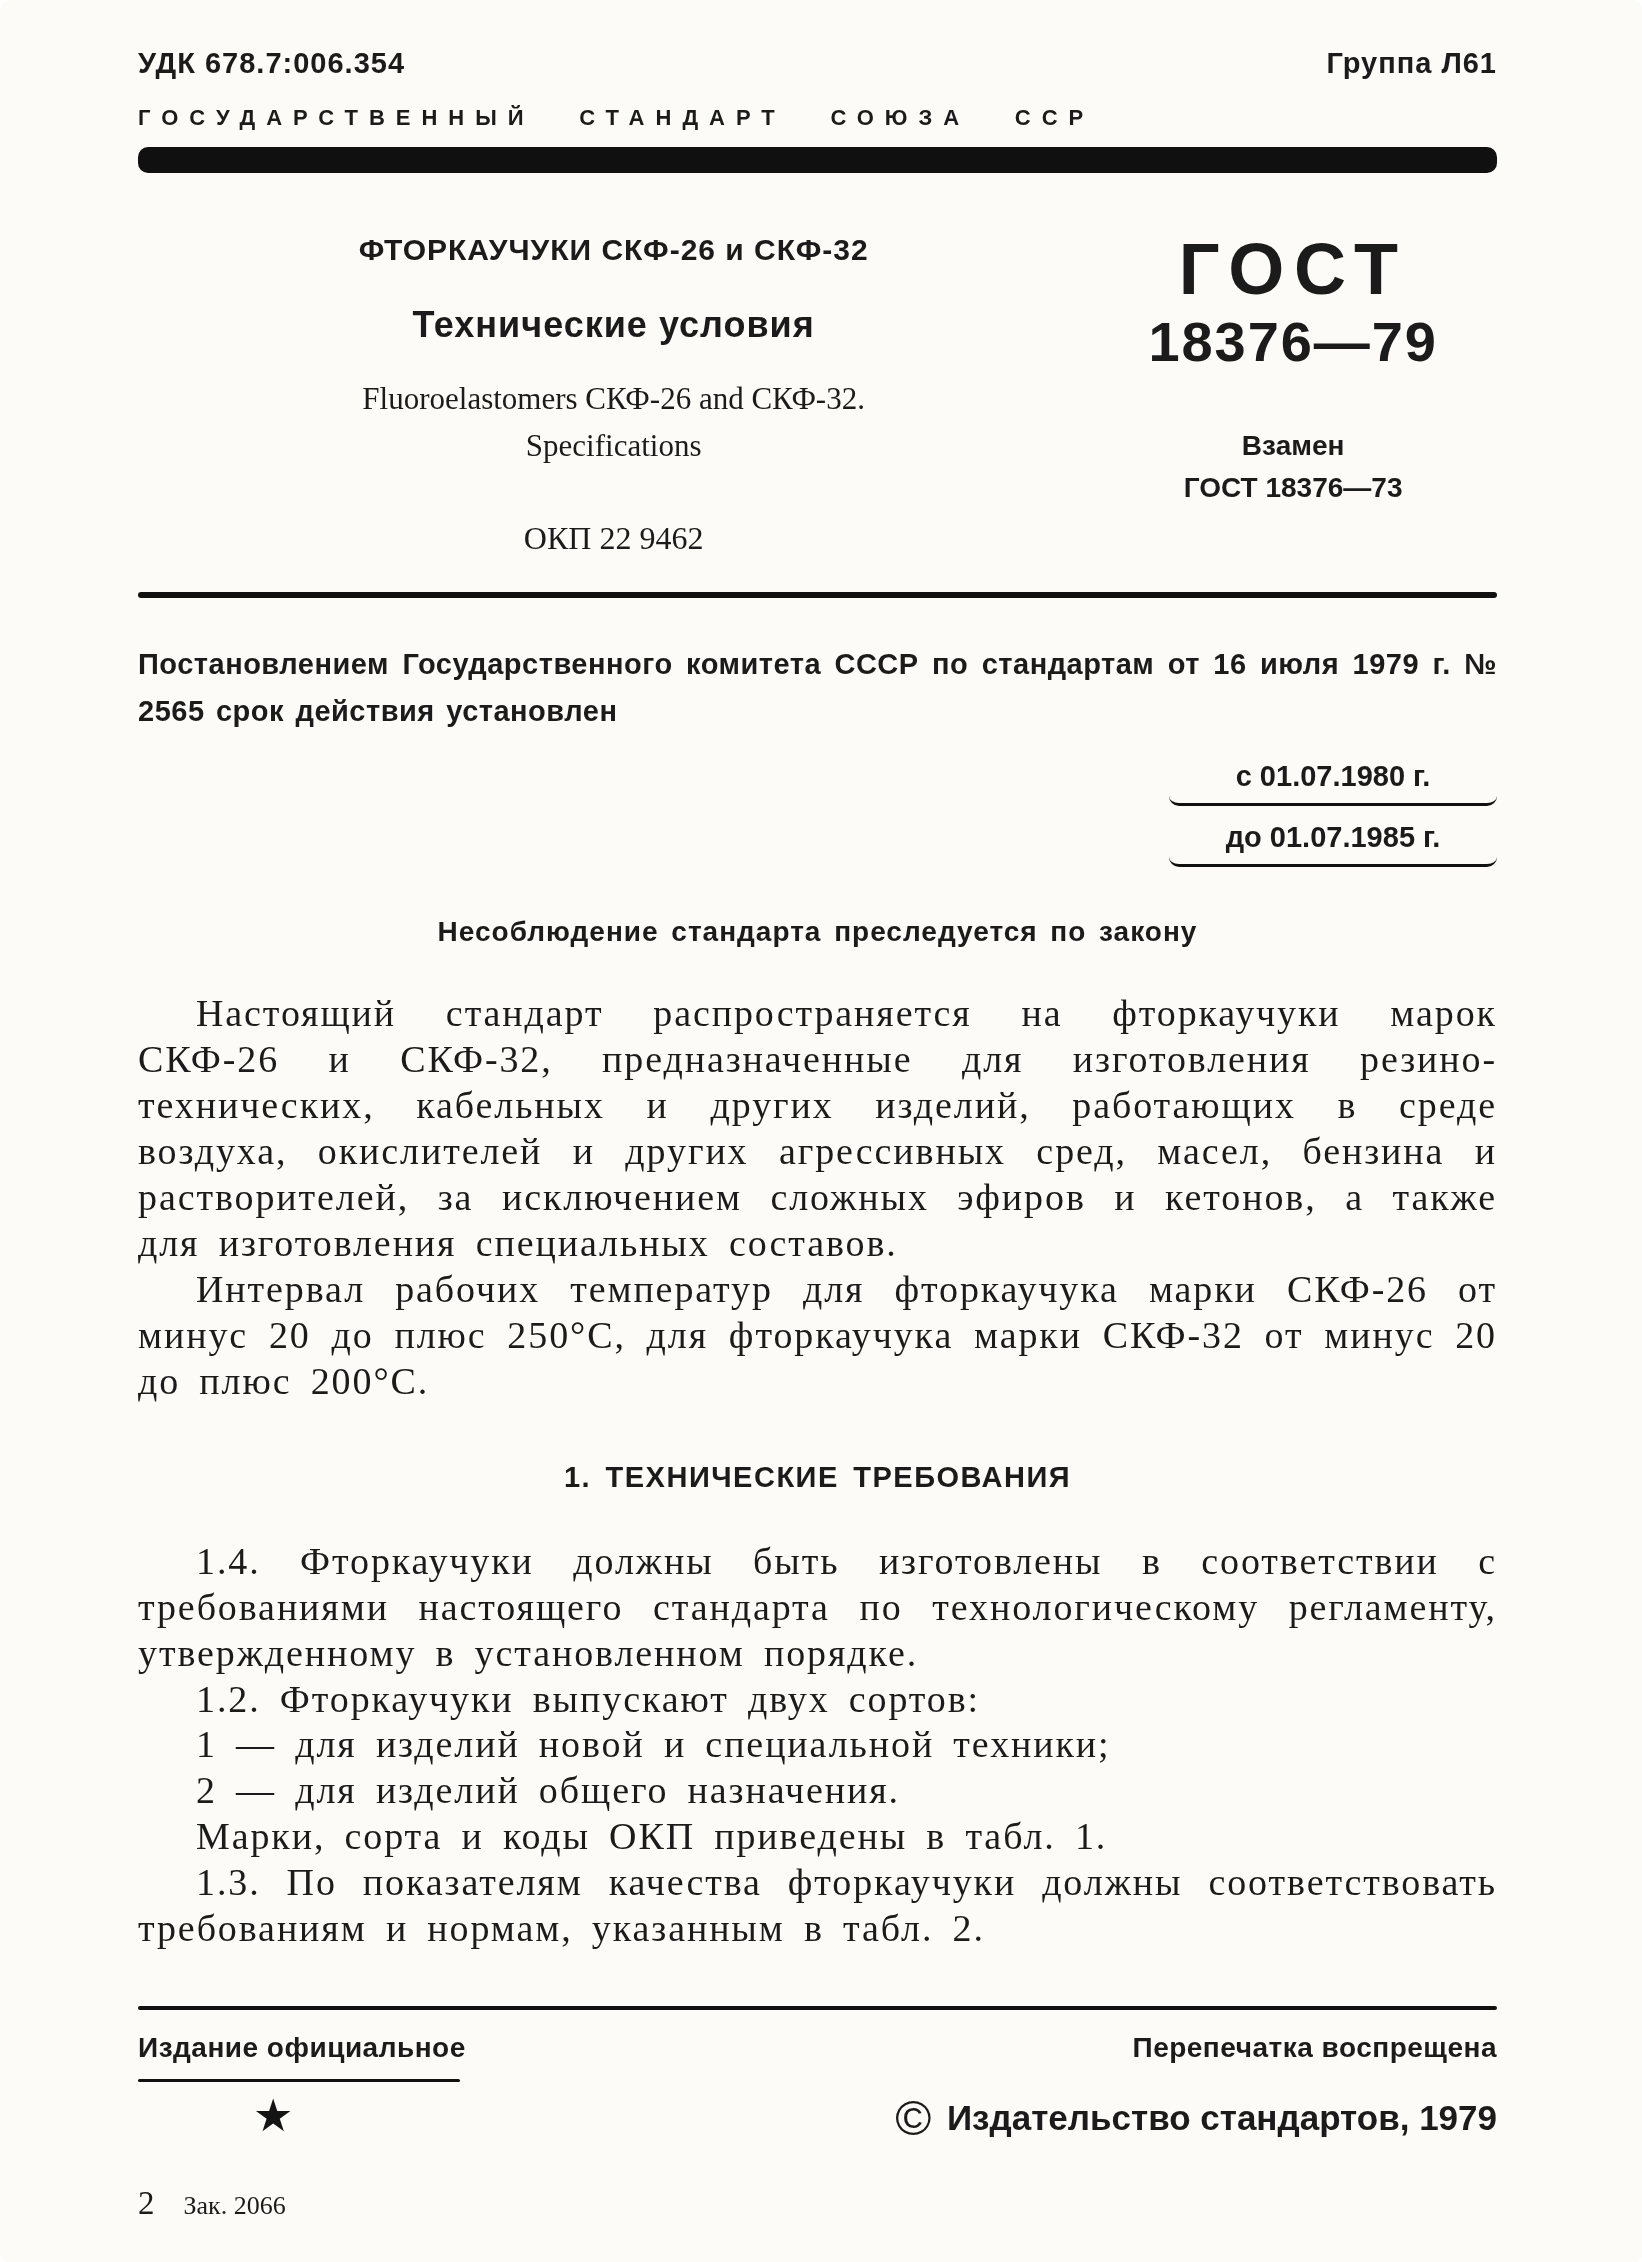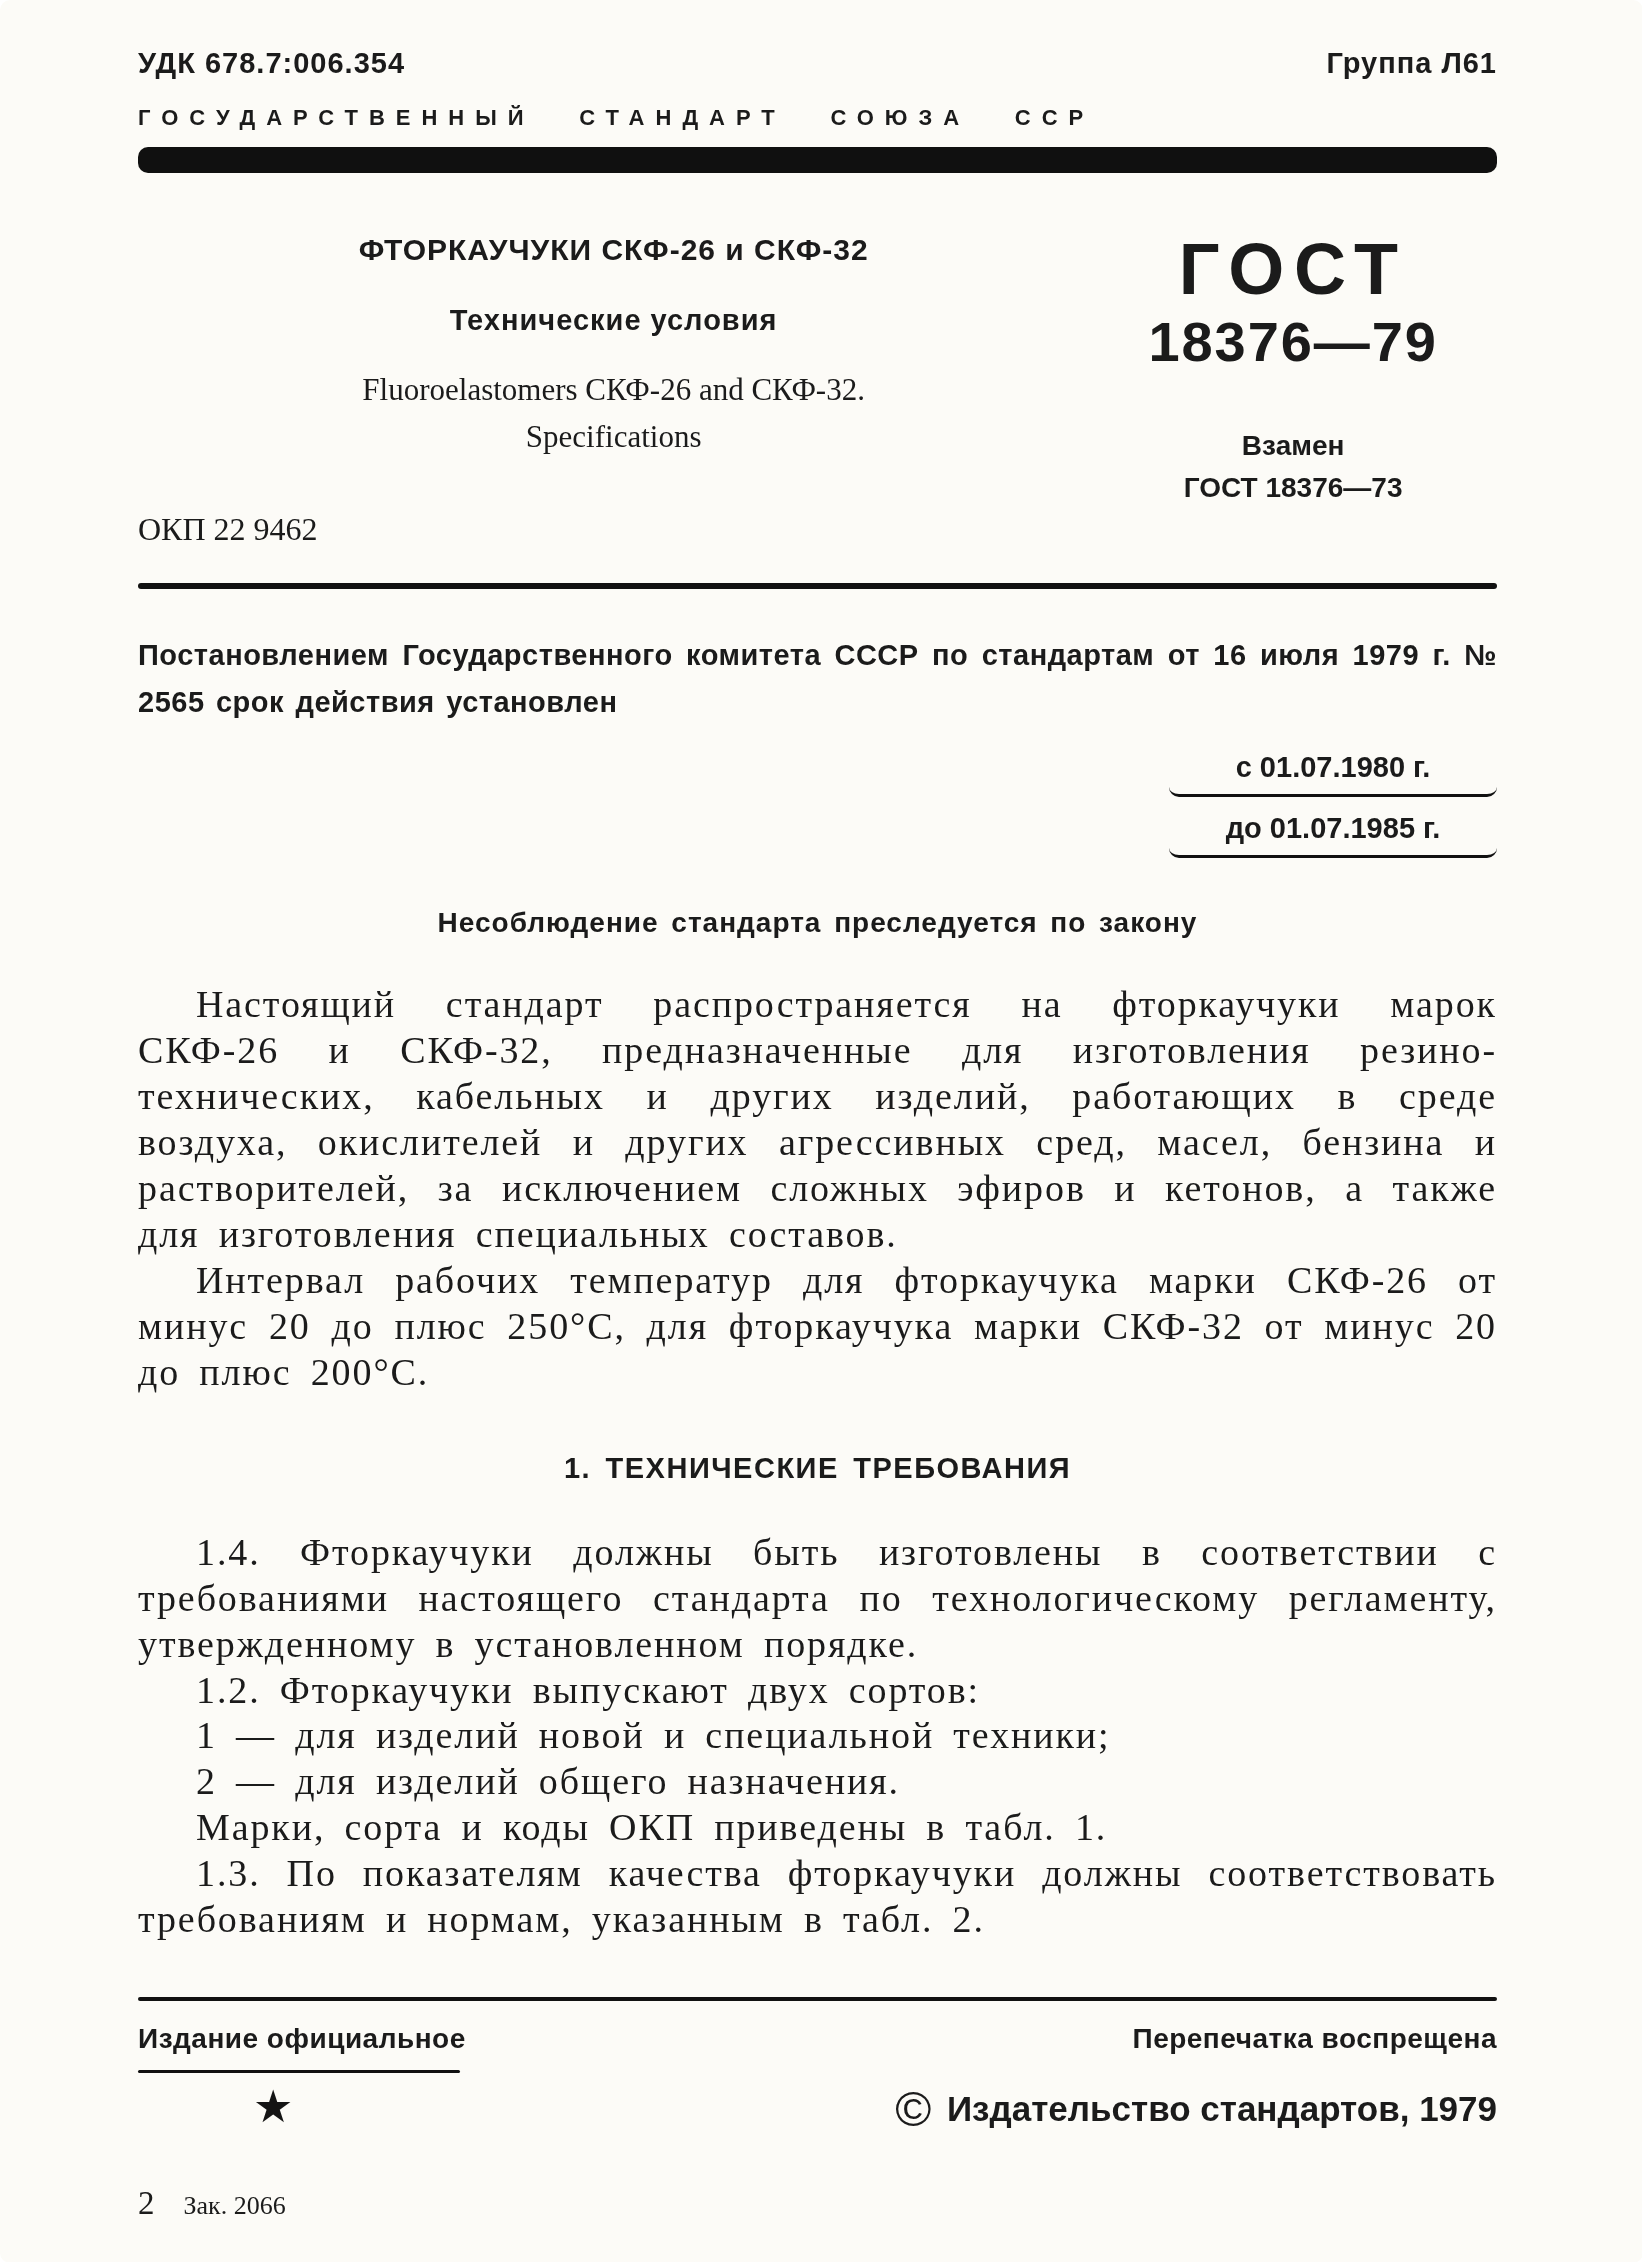--- a/index.html
+++ b/index.html
@@ -52,26 +52,26 @@
   .standard-title-ru {
     font-family: "Liberation Sans", sans-serif;
     font-weight: 700;
     font-size: 30px;
     letter-spacing: 1px;
   }
   .standard-subtitle-ru {
     margin-top: 37px;
     font-family: "Liberation Sans", sans-serif;
     font-weight: 700;
-    font-size: 29px;
+    font-size: 36px;
     letter-spacing: 1px;
   }
   .standard-title-en { margin-top: 35px; font-size: 31px; }
   .standard-subtitle-en { margin-top: 11.6px; font-size: 31px; }
-  .okp-code { margin-top: 56px; text-align: left; font-size: 32px; }
+  .okp-code { margin-top: 56px; text-align: center; font-size: 32px; }
 
   .title-right { width: 30%; text-align: center; }
   .gost-word {
     font-family: "Liberation Sans", sans-serif;
     font-weight: 700;
     font-size: 72px;
     letter-spacing: 9.7px;
     line-height: 1;
   }
   .gost-number {

